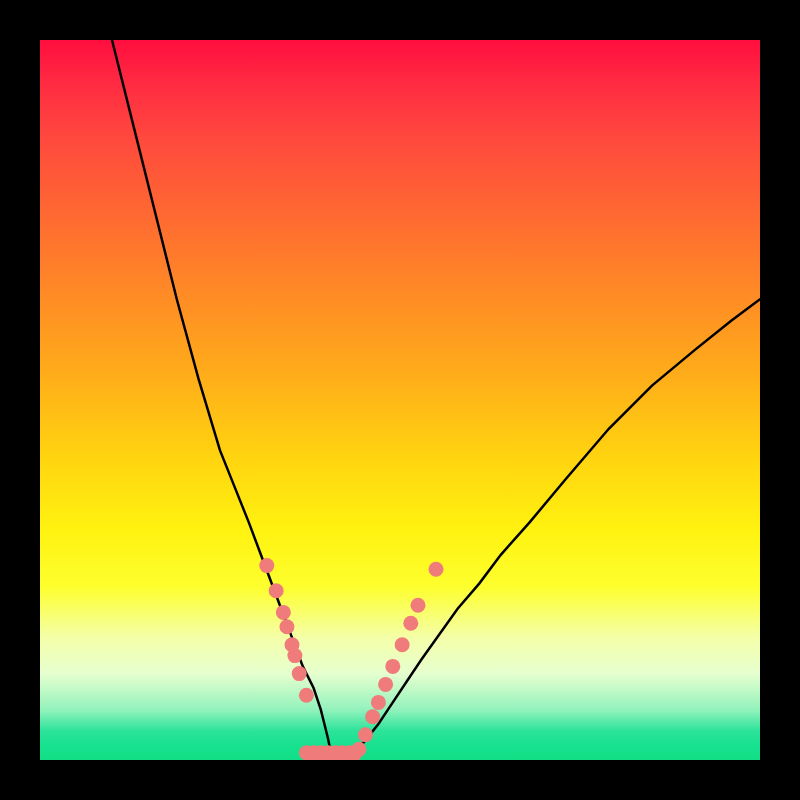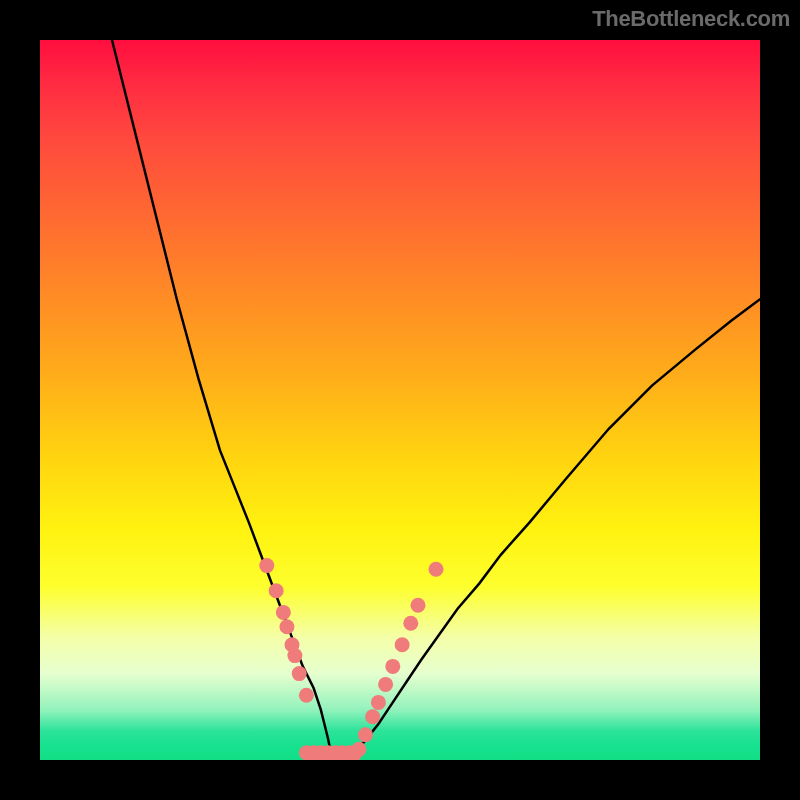--- a/index.html
+++ b/index.html
@@ -46,21 +46,20 @@
     );
   }
   svg.curves {
     position: absolute;
     left: 0; top: 0; width: 100%; height: 100%;
   }
 </style>
 </head>
 <body>
 <div class="container">
-  <div class="watermark">TheBottleneck.com</div>
   <div class="plot-area">
     <div class="gradient-bg"></div>
     <svg class="curves" viewBox="0 0 720 720" preserveAspectRatio="none">
       <g id="paths">
           <path d="M72.00 0.00 L93.60 86.40 L115.20 172.80 L136.80 259.20 L158.40 338.40 L180.00 410.40 L194.40 446.40 L208.80 482.40 L219.60 511.20 L230.40 540.00 L241.20 568.80 L252.00 597.60 L262.80 626.40 L273.60 648.00 L280.80 669.60 L284.40 684.00 L288.00 698.40 L290.16 709.20 L292.32 716.40 L295.20 720.00" fill="none" stroke="#000" stroke-width="2.5" stroke-linecap="round"></path>
           <path d="M295.20 720.00 L309.60 712.80 L324.00 702.00 L338.40 684.00 L352.80 662.40 L367.20 640.80 L381.60 619.20 L399.60 594.00 L417.60 568.80 L439.20 543.60 L460.80 514.80 L489.60 482.40 L525.60 439.20 L568.80 388.80 L612.00 345.60 L655.20 309.60 L691.20 280.80 L720.00 259.20" fill="none" stroke="#000" stroke-width="2.5" stroke-linecap="round"></path>
           <path d="M266.40 716.40 L295.20 716.40 L316.80 716.40" fill="none" stroke="#ef7b7b" stroke-width="8" stroke-linecap="round"></path>
         </g>
       <g id="dots">
           <circle cx="226.80" cy="525.60" r="7.5" fill="#ef7b7b"></circle>

